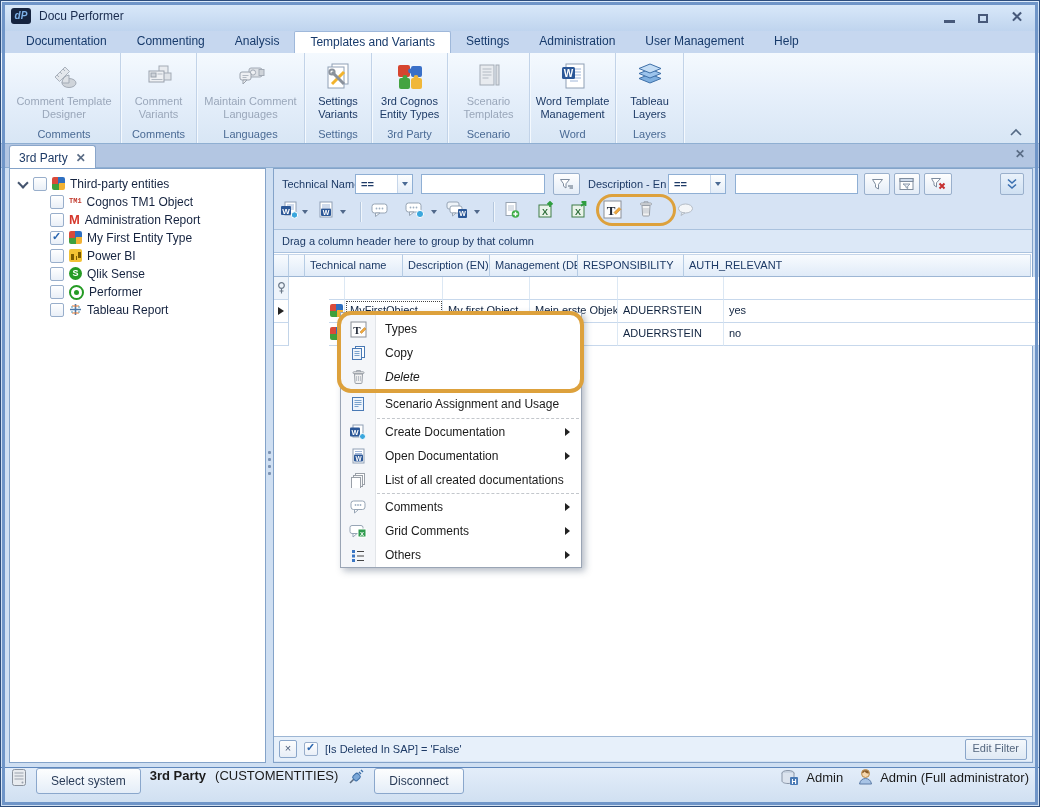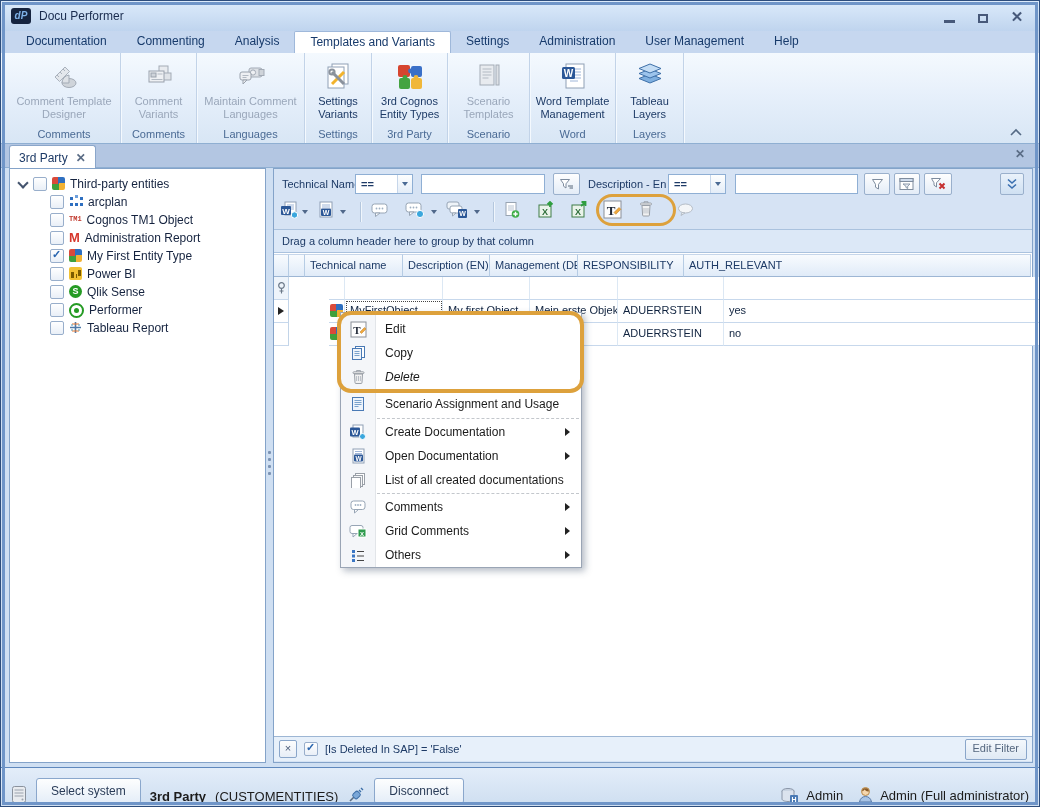--- a/index.html
+++ b/index.html
@@ -75,21 +75,21 @@
   .focuscell{outline:1px dotted #444;outline-offset:-2px;}
   .rowind{position:absolute;width:15px;height:23px;box-sizing:border-box;border-right:1px solid #c2d4e8;border-bottom:1px solid #c7d8ec;background:#eef4fb;}
   .rowind .tri{position:absolute;left:4px;top:7px;border:4px solid transparent;border-left:6px solid #222;}
   .filterpin{position:absolute;left:3px;top:5px;}
   
   .footerbar{position:absolute;left:0;bottom:1px;width:758px;height:25px;background:#e7f0fa;border-top:1px solid #9db6d4;box-sizing:border-box;display:flex;align-items:center;gap:7px;padding:0 5px;}
   .smallxbtn{width:16px;height:16px;border:1px solid #8aa6ca;border-radius:2px;background:linear-gradient(#fdfdfd,#e7eef7);font-size:11px;color:#4a5b77;text-align:center;line-height:14px;}
   .footertext{font-size:11px;color:#1d3a66;flex:1;}
   .editfilterbtn{height:19px;padding:0 7px;border:1px solid #8aa6ca;border-radius:2px;background:linear-gradient(#f4f8fc,#dfe9f4);font-size:11px;color:#55677f;line-height:17px;}
   
-  .statusbar{position:absolute;left:0;top:766px;width:100%;height:37px;background:linear-gradient(#e3edf9,#cfdff1);border-top:1px solid #5f88bd;box-sizing:border-box;display:flex;align-items:flex-end;padding:0 10px;gap:9px;}
+  .statusbar{position:absolute;left:0;top:766px;width:100%;height:37px;background:linear-gradient(#e3edf9,#cfdff1);border-top:1px solid #5f88bd;box-sizing:border-box;display:flex;align-items:flex-start;padding:0 10px;gap:9px;}
   .sbtn{height:24px;padding:0 14px;background:linear-gradient(#fdfefe,#e4edf8);border:1px solid #8aa7cc;border-radius:3px;font-size:12px;color:#2a3c58;display:flex;align-items:center;}
   .sbbold{font-size:13px;font-weight:bold;color:#1b1b1b;}
   .sbtext{font-size:13px;color:#1b1b1b;}
   .sright{margin-left:auto;display:flex;align-items:center;gap:6px;}
   
   .ctxmenu{position:absolute;left:339px;top:311px;width:242px;height:256px;background:#fff;border:1px solid #9aa5b5;box-shadow:3px 3px 7px rgba(40,60,90,.35);z-index:30;box-sizing:border-box;}
   .ctxgutter{position:absolute;left:0;top:0;width:34px;height:100%;background:#f4f6f9;border-right:1px solid #e2e5e9;}
   .ctxitem{position:absolute;left:0;width:100%;height:24px;display:flex;align-items:center;}
   .ctxicon{width:34px;display:flex;justify-content:center;flex:none;}
   .ctxlabel{font-size:12px;color:#1a1a1a;padding-left:10px;flex:1;}
@@ -260,34 +260,20 @@
   <div class="treepanel">
     <div style="padding-top:8px;">
       <div class="trow">
         <span class="chev"></span>
         <span class="cb"></span>
         <span class="ic puzzle"></span>
         <span>Third-party entities</span>
       </div>
       <div class="trow child">
         <span class="cb"></span>
-        <span class="ic">
-            <svg width="14" height="12">
-              <rect x="1" y="2" width="3" height="3" fill="#2e6fc0"></rect>
-              <rect x="6" y="0" width="3" height="3" fill="#6fa0dc"></rect>
-              <rect x="11" y="2" width="3" height="3" fill="#2e6fc0"></rect>
-              <rect x="1" y="8" width="3" height="3" fill="#2e6fc0"></rect>
-              <rect x="6" y="8" width="3" height="3" fill="#2e6fc0"></rect>
-              <rect x="11" y="8" width="3" height="3" fill="#2e6fc0"></rect>
-            </svg>
-          </span>
-        <span>arcplan</span>
-      </div>
-      <div class="trow child">
-        <span class="cb"></span>
         <span class="ic ic-txt" style="color:#c23a2e;font-size:7px;font-family:'Liberation Mono',monospace;">TM1</span>
         <span>Cognos TM1 Object</span>
       </div>
       <div class="trow child">
         <span class="cb"></span>
         <span class="ic ic-txt" style="color:#d6372c;font-size:13px;">M</span>
         <span>Administration Report</span>
       </div>
       <div class="trow child">
         <span class="cb checked"></span>
@@ -526,21 +512,21 @@
   <div class="ctxmenu">
     <div class="ctxgutter"></div>
     <div class="ctxitem" style="top:4px;">
       <span class="ctxicon">
           <svg width="17" height="17">
             <rect x="1" y="1" width="15" height="15" fill="#fdfdfd" stroke="#8a8f98"></rect>
             <text x="7" y="13" font-size="11" font-family="Liberation Serif" ,serif="" fill="#222a38" text-anchor="middle" font-weight="bold">T</text>
             <path d="M10 11 L14.5 6.5 L16 8 L11.5 12.5z" fill="#f0a83c" stroke="#c07f1f" stroke-width=".5"></path>
           </svg>
         </span>
-      <span class="ctxlabel">Edit</span>
+      <span class="ctxlabel">Types</span>
     </div>
     <div class="ctxitem" style="top:28px;">
       <span class="ctxicon">
           <svg width="15" height="16">
             <rect x="4.5" y="1.5" width="9" height="11" fill="#fff" stroke="#4a7ab5"></rect>
             <rect x="1.5" y="3.5" width="9" height="11" fill="#eef4fb" stroke="#4a7ab5"></rect>
             <path d="M3.5 6.5h5M3.5 8.5h5M3.5 10.5h5" stroke="#7ba3cc"></path>
           </svg>
         </span>
       <span class="ctxlabel">Copy</span>

